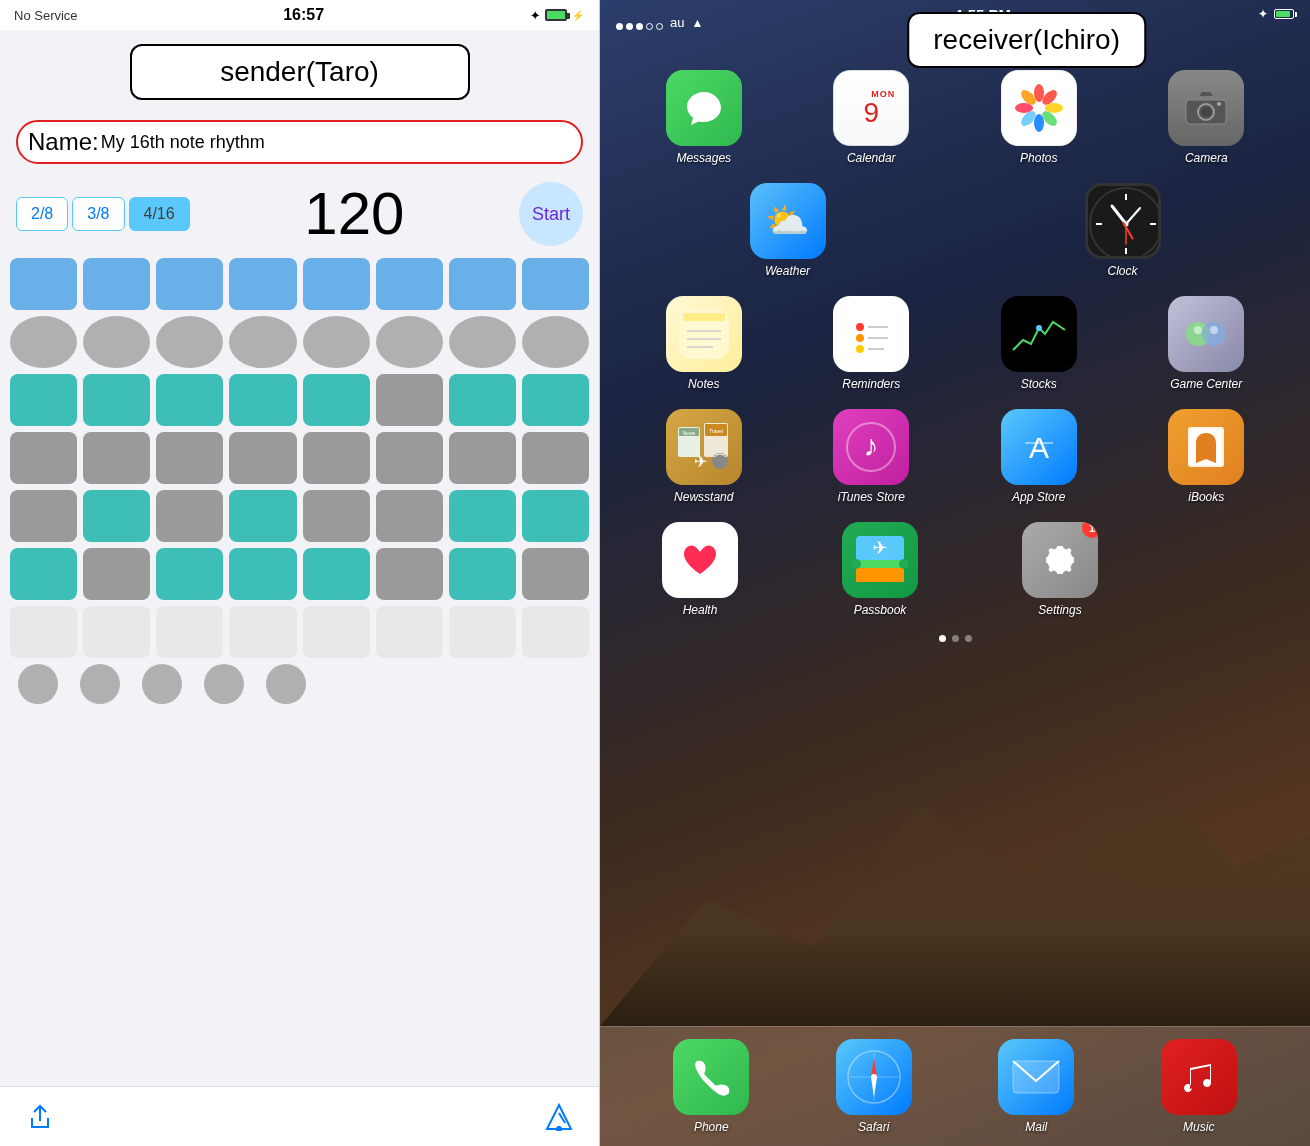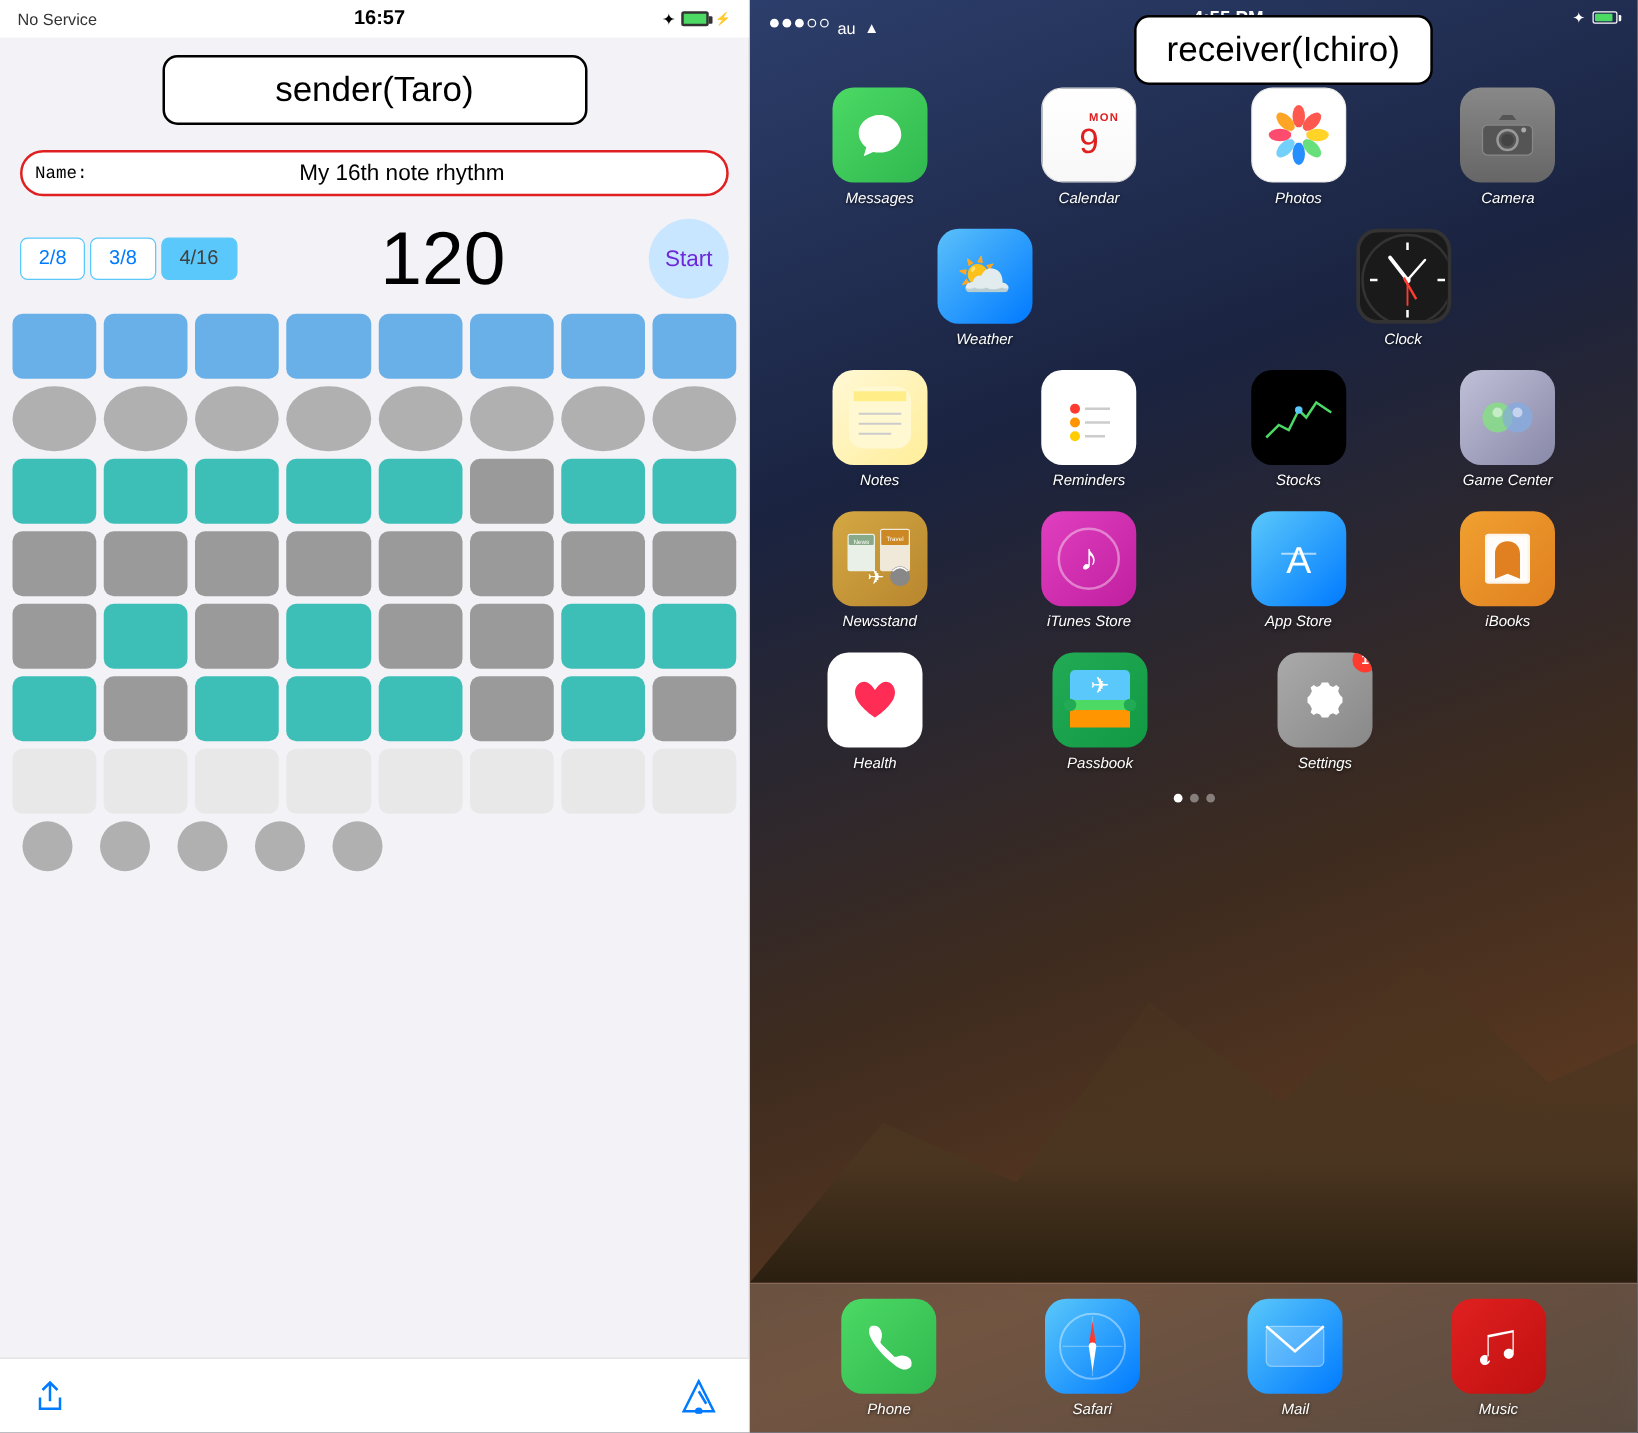--- a/index.html
+++ b/index.html
@@ -69,34 +69,32 @@
     .name-row {
       display: flex;
       align-items: center;
       margin: 10px 16px;
       padding: 6px 10px;
       border: 2.5px solid #e02020;
       border-radius: 28px;
       background: #fff;
     }
     .name-label {
-      font-size: 14px;
+      font-size: 24px;
       color: #000;
       margin-right: 2px;
       white-space: nowrap;
-      font-family: Liberation Mono, monospace;
     }
     .name-input {
       font-size: 18px;
       color: #000;
       border: none;
       outline: none;
       flex: 1;
       background: transparent;
-      text-align: center;
     }
 
     .controls-row {
       display: flex;
       align-items: center;
       margin: 8px 16px;
       gap: 4px;
     }
     .beat-btn {
       padding: 7px 14px;
@@ -530,21 +528,21 @@
       </svg>
     </div>
   </div>
 </div>
 
 <div id="right-panel">
   <div class="ios-bg"></div>
   <div class="mountain"></div>
 
   <div class="status-bar-right">
-    <div style="display:flex;align-items:flex-start;gap:3px;margin-top:16px;">
+    <div style="display:flex;align-items:flex-end;gap:3px;margin-top:16px;">
       <div class="signal-dots">
         <div class="dot dot-filled"></div>
         <div class="dot dot-filled"></div>
         <div class="dot dot-filled"></div>
         <div class="dot dot-empty"></div>
         <div class="dot dot-empty"></div>
       </div>
       <span class="carrier-name">au</span>
       <span class="wifi-icon">▲</span>
     </div>

